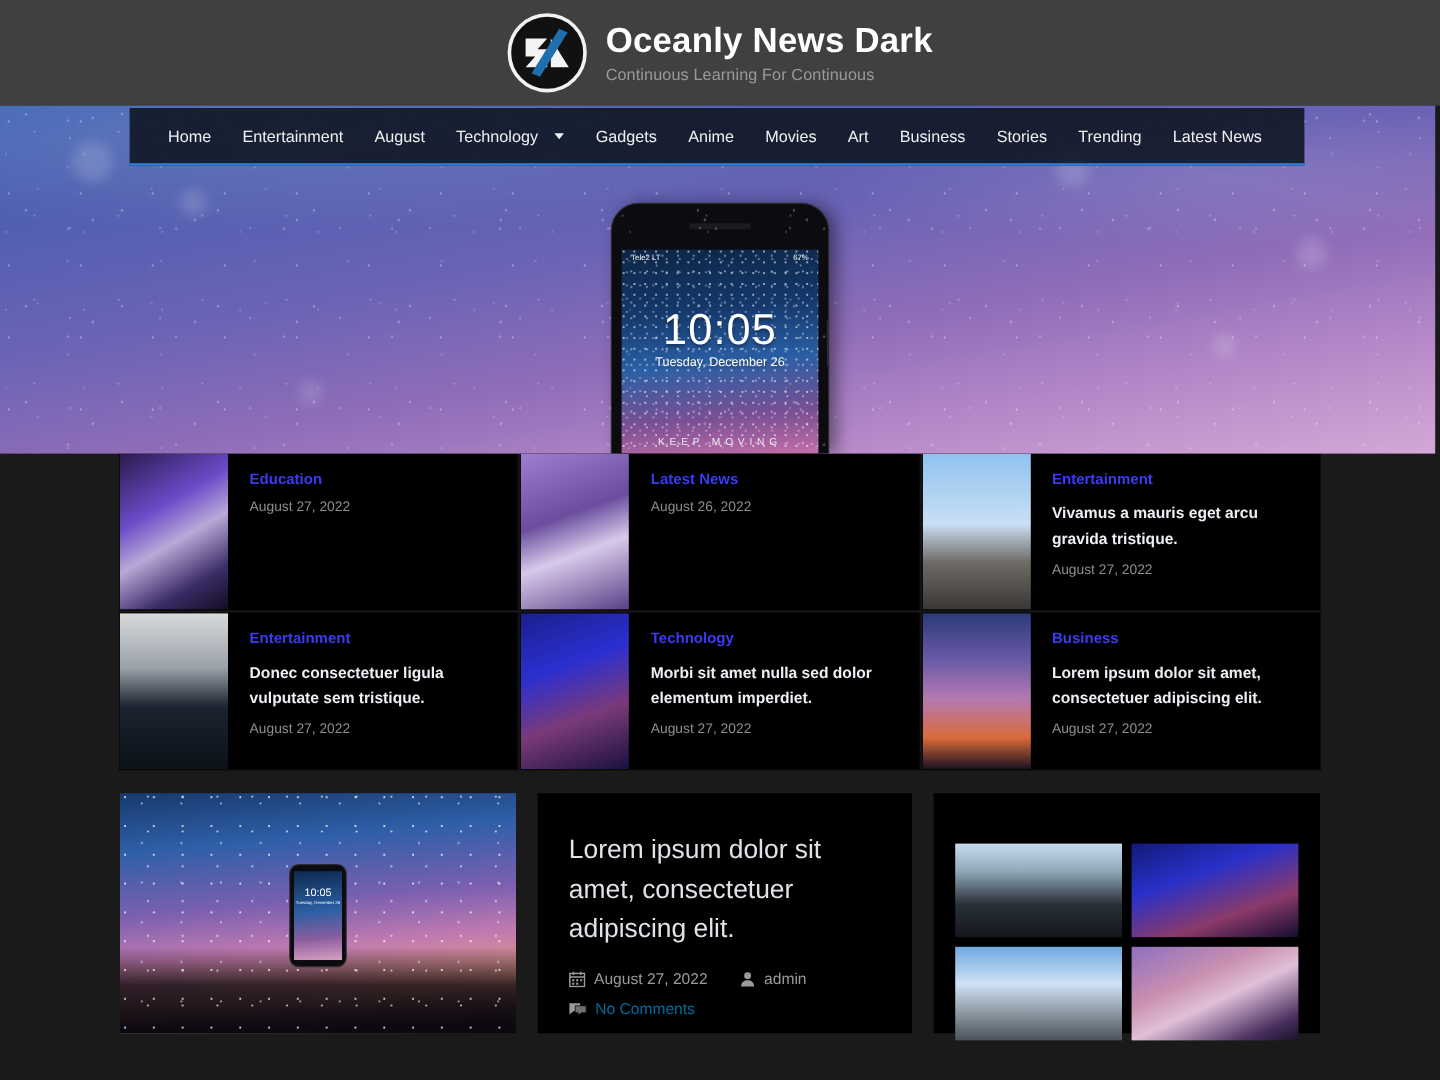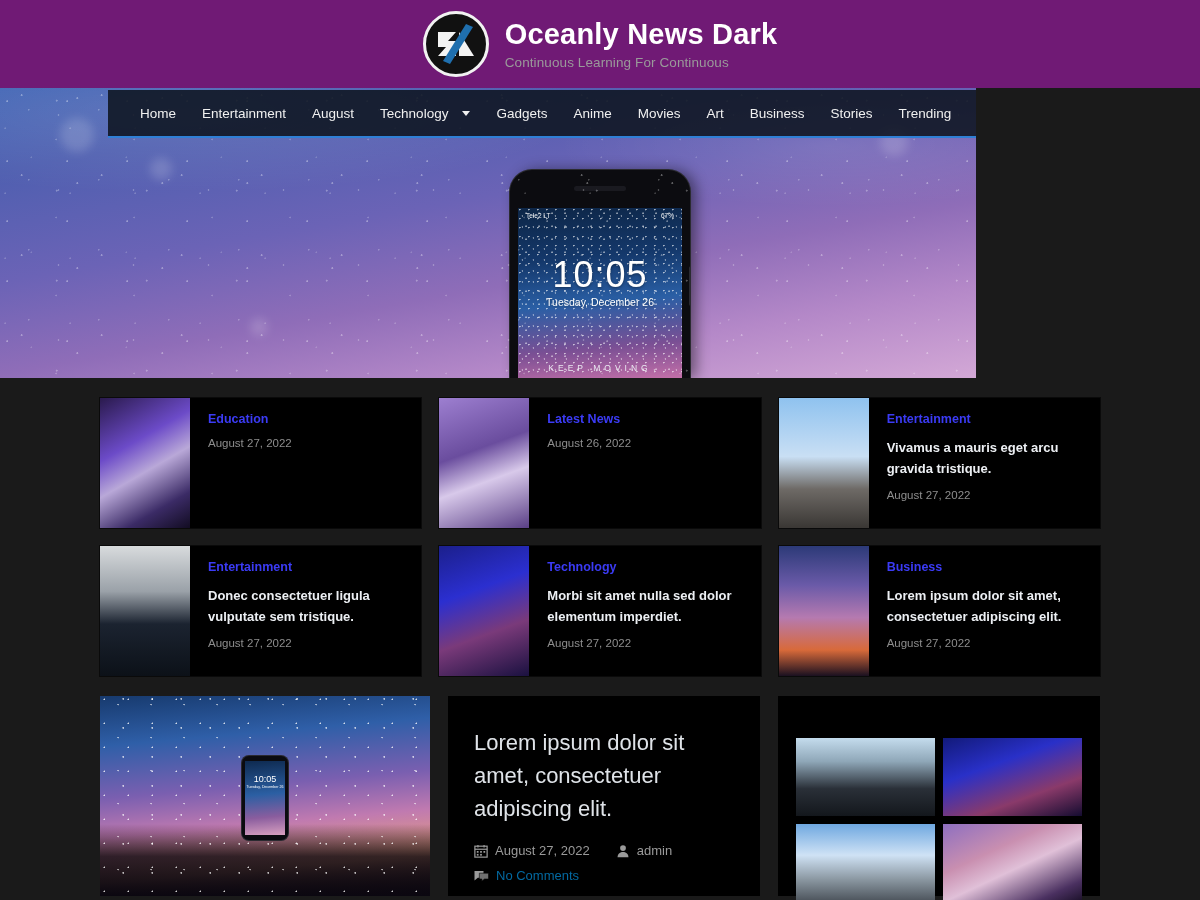--- a/index.html
+++ b/index.html
@@ -5,40 +5,40 @@
   * { margin:0; padding:0; box-sizing:border-box; }
   html,body { width:1200px; height:900px; overflow:hidden; }
   body {
     background:#1a1a1a;
     font-family:"Liberation Sans", sans-serif;
     color:#e8e8e8;
   }
 
   
   .site-header {
-    height:88px; background:#701a75;
+    height:88px; background:#404040;
     display:flex; align-items:center; justify-content:center;
   }
   .brand { display:flex; align-items:center; gap:16px; }
   .logo-mark {
     width:66px; height:66px; border-radius:50%;
     border:3px solid #f2f2f2; background:#111;
     position:relative; overflow:hidden; flex:none;
   }
   .logo-mark svg { position:absolute; left:0; top:0; }
   .brand-text { display:flex; flex-direction:column; }
   .site-title {
     font-size:29px; font-weight:bold; color:#fff; letter-spacing:.2px;
     line-height:1.15;
   }
   .site-tagline { font-size:13.5px; color:#9a9a9a; margin-top:4px; letter-spacing:.1px; }
 
   
   .hero {
-    position:relative; height:290px; width:976px; overflow:hidden;
+    position:relative; height:290px; width:1196px; overflow:hidden;
     background:
       radial-gradient(ellipse 60% 40% at 18% 8%, rgba(255,255,255,.13), transparent 70%),
       radial-gradient(ellipse 40% 30% at 85% 20%, rgba(255,255,255,.10), transparent 70%),
       linear-gradient(170deg,#3f63b4 0%, #4f5fb0 18%, #6b63b6 42%, #8f6db8 62%, #b488c8 80%, #d3a8d6 100%);
   }
   .hero::after{
     content:""; position:absolute; inset:0;
     background-image:
       radial-gradient(circle at 12% 22%, rgba(255,255,255,.5) .6px, transparent 1.2px),
       radial-gradient(circle at 27% 9%, rgba(255,255,255,.45) .7px, transparent 1.3px),
@@ -102,21 +102,21 @@
     font-size:10.5px; color:#fff; z-index:2; text-shadow:0 1px 3px rgba(0,0,0,.4); }
   .phone-slogan{ position:absolute; left:0;right:0; bottom:5px; text-align:center;
     font-size:8.5px; color:#e9e9f2; letter-spacing:4px; z-index:2; }
   .phone-notch{ position:absolute; left:50%; transform:translateX(-50%); top:16px;
     width:52px; height:5px; border-radius:3px; background:#1a1a20; }
   .phone-btn{ position:absolute; right:-3px; top:96px; width:4px; height:40px;
     background:#2a2a30; border-radius:2px; }
 
   
   .content{ width:1200px; padding:0 100px; }
-  .card-grid{ display:grid; grid-template-columns:repeat(3,1fr); gap:18px; padding-top:20px; }
+  .card-grid{ display:grid; grid-template-columns:repeat(3,1fr); gap:3px; }
   .post-card{
     background:#000; display:flex; height:130px; overflow:hidden;
     box-shadow:0 0 0 1px #0a0a0a;
   }
   .post-thumb{ width:90px; flex:none; background-size:cover; background-position:center; }
   .post-body{ padding:14px 16px 0 18px; overflow:hidden; }
   .post-cat{ color:#3b3bf5; font-size:12.5px; font-weight:bold; display:block; margin-bottom:11px; cursor:pointer; }
   .post-title{ color:#eceff3; font-size:13px; font-weight:bold; line-height:1.62; margin-bottom:10px; cursor:pointer; }
   .post-date{ color:#8d8d8d; font-size:11.5px; }
 

